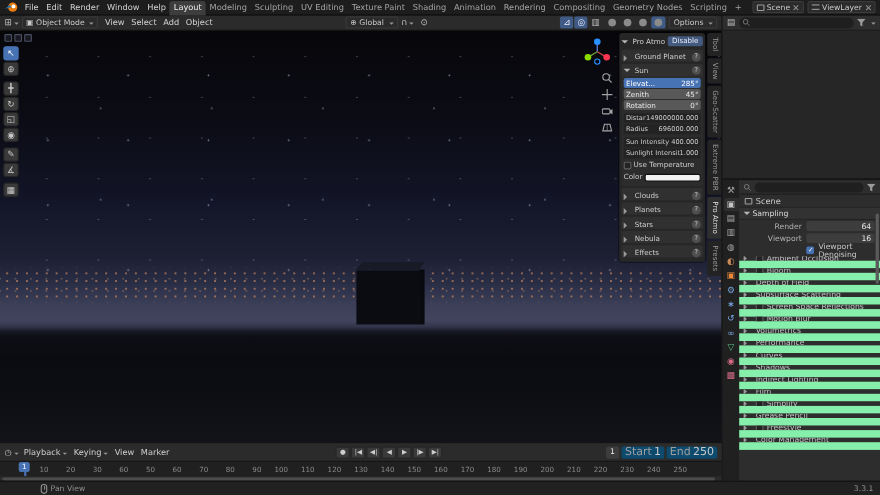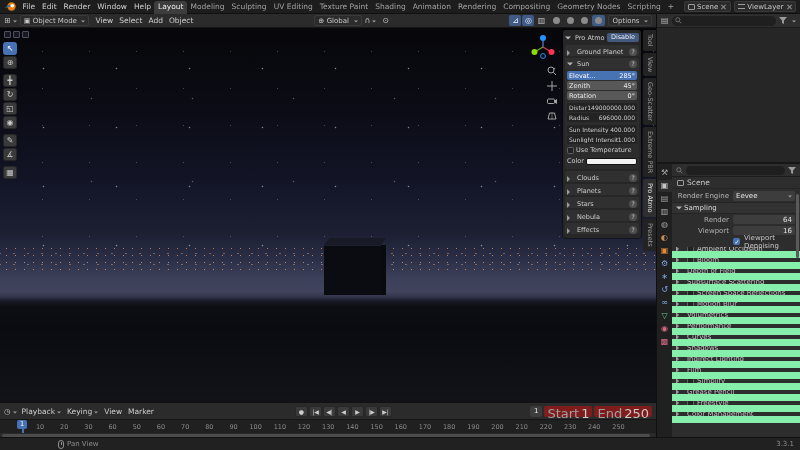--- a/index.html
+++ b/index.html
@@ -146,37 +146,37 @@
   .p-scroll{position:absolute;right:1px;top:30px;width:3px;height:64px;background:#5a5a5a;border-radius:2px}
 
   
   .timeline{position:absolute;left:0;top:402px;width:656px;height:35px;background:#252525;border-top:1px solid #111}
   .tl-head{height:16px;display:flex;align-items:center;gap:2px;padding:0 4px;background:#2b2b2b;font-size:7.5px}
   .tl-menu{padding:0 3px;color:#cfcfcf;white-space:nowrap}
   .transport{display:flex;gap:1px;align-items:center}
   .tbtn{min-width:13px;height:11px;background:#3a3a3a;border:1px solid #272727;border-radius:2px;color:#cdcdcd;
         font-size:6px;line-height:9px;text-align:center;padding:0 1px;white-space:nowrap}
   .framebox{display:flex;align-items:center;gap:2px;background:#3d3d3d;border-radius:2px;height:11px;padding:0 4px;font-size:7px;color:#eee}
-  .rangebox{display:flex;align-items:flex-start;gap:2px;background:#7f1d1d;border-radius:2px;height:11px;padding:0 3px;font-size:13px}
+  .rangebox{display:flex;align-items:flex-start;gap:2px;background:#0c4a6e;border-radius:2px;height:11px;padding:0 3px;font-size:10px}
   .rangebox .rl{color:#9f9f9f}
   .tl-ruler{position:relative;height:14px;background:#202020;border-top:1px solid #161616;overflow:hidden}
   .ticks{display:flex;padding-left:20px;height:100%;align-items:center}
   .tick{width:24.2px;text-align:right;font-size:6.5px;color:#8a8a8a;flex:none}
   .playhead{position:absolute;left:22px;top:0;bottom:0;width:1.5px;background:#4772b3}
   .ph-badge{position:absolute;left:-5px;top:0;background:#4772b3;color:#fff;font-size:6.5px;line-height:9px;
             padding:0 3px;border-radius:2px}
   .tl-scroll{height:4px;background:#2a2a2a;position:relative}
   .tl-scroll .bar{position:absolute;left:2px;right:6px;top:0.5px;height:3px;background:#4c4c4c;border-radius:2px}
 
   
   .statusbar{position:absolute;left:0;right:0;bottom:0;height:13px;background:#212121;border-top:1px solid #121212;
              display:flex;align-items:center;padding:0 6px;font-size:7px;color:#8f8f8f}
   .mouse{display:inline-block;width:6px;height:9px;border:1px solid #8f8f8f;border-radius:3px;position:relative;margin-right:3px}
   .mouse::after{content:"";position:absolute;left:2px;top:1px;width:1px;height:3px;background:#8f8f8f}
-  .sb-left{display:flex;align-items:center;margin-left:52px}
+  .sb-left{display:flex;align-items:center;margin-left:31px}
   .sb-right{margin-left:auto}
 </style>
 </head>
 <body>
 
 <div class="topbar">
   <span class="logo">
     <svg width="13" height="11" viewBox="0 0 13 11">
         <circle cx="7.5" cy="5.5" r="4.2" fill="#e87d0d"></circle>
         <circle cx="8.3" cy="4.8" r="1.8" fill="#fff"></circle>
@@ -483,27 +483,20 @@
             <line x1="6.3" y1="6.3" x2="9" y2="9" stroke="#8d8d8d"></line>
           </svg>
         <span class="field"></span>
         <svg width="8" height="7" viewBox="0 0 8 7">
             <path d="M0 0 H8 L5 3.5 V7 L3 6 V3.5 Z" fill="#9a9a9a"></path>
           </svg>
       </div>
       <div class="p-crumb">
         <span class="chipic"></span>
         <span>Scene</span>
-      </div>
-      <div class="p-engine">
-        <span class="lbl">Render Engine</span>
-        <span class="dd">
-          <span style="flex:1">Eevee</span>
-            <span class="caret"></span>
-        </span>
       </div>
       <div class="p-sec-head">
         <span class="tri-d"></span>
           <span>Sampling</span>
       </div>
       <div class="p-row">
         <span class="lbl">Render</span>
         <span class="fld">64</span>
       </div>
       <div class="p-row">

